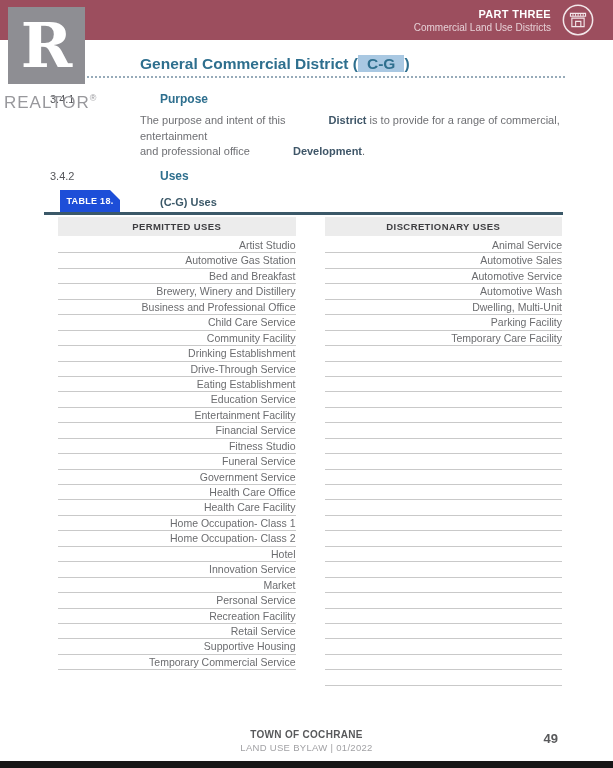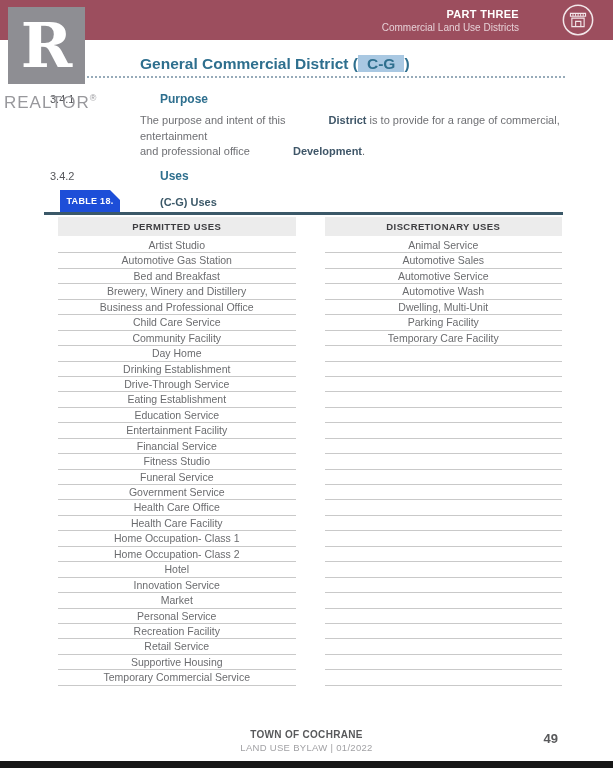--- a/index.html
+++ b/index.html
@@ -8,21 +8,21 @@
     width: 613px; height: 768px;
     font-family: "Liberation Sans", sans-serif;
     position: relative; overflow: hidden;
   }
   .page { position: absolute; inset: 0; background: #fff; }
 
   
   .banner {
     position: absolute; top: 0; left: 0; width: 613px; height: 40px;
     background: #9c4e5e;
-    display: flex; align-items: center; justify-content: flex-end; gap: 32px;
+    display: flex; align-items: center; justify-content: flex-end;
   }
   .banner-text { text-align: right; margin-right: 10px; }
   .banner-part { color: #ffffff; font-weight: bold; font-size: 11px; letter-spacing: 0.3px; }
   .banner-sub { color: #e6d0d6; font-size: 10px; margin-top: 2px; }
   .banner-icon { width: 34px; height: 34px; margin-right: 18px; }
 
   
   .watermark { position: absolute; top: 7px; left: 8px; z-index: 20; pointer-events: none; }
   .wm-square {
     width: 77px; height: 77px; background: #8e8e93; mix-blend-mode: multiply;
@@ -90,21 +90,21 @@
   }
   .use-col { flex: 1; }
   .col-header {
     height: 19px; background: #ececec;
     display: flex; align-items: center; justify-content: center;
     font-size: 9.5px; font-weight: bold; letter-spacing: 0.4px; color: #3d3d40;
   }
   .rows { margin-top: 2px; }
   .use-row {
     height: 15.45px; border-bottom: 1px solid #c9c9c9;
-    font-size: 10.5px; color: #6b6c6f; text-align: center; line-height: 14px;
+    font-size: 10.5px; color: #6b6c6f; text-align: right; line-height: 14px;
   }
 
   
   .footer-org {
     position: absolute; left: 0; top: 729px; width: 613px; text-align: center;
     color: #58595b; font-size: 10px; font-weight: bold; letter-spacing: 0.3px;
   }
   .footer-doc {
     position: absolute; left: 0; top: 742px; width: 613px; text-align: center;
     color: #a2a2a5; font-size: 9.5px; letter-spacing: 0.3px;
@@ -168,21 +168,20 @@
     <div class="use-col">
       <div class="col-header">PERMITTED USES</div>
       <div class="rows">
           <div class="use-row">Artist Studio</div>
           <div class="use-row">Automotive Gas Station</div>
           <div class="use-row">Bed and Breakfast</div>
           <div class="use-row">Brewery, Winery and Distillery</div>
           <div class="use-row">Business and Professional Office</div>
           <div class="use-row">Child Care Service</div>
           <div class="use-row">Community Facility</div>
-          <div class="use-row">Day Home</div>
           <div class="use-row">Drinking Establishment</div>
           <div class="use-row">Drive-Through Service</div>
           <div class="use-row">Eating Establishment</div>
           <div class="use-row">Education Service</div>
           <div class="use-row">Entertainment Facility</div>
           <div class="use-row">Financial Service</div>
           <div class="use-row">Fitness Studio</div>
           <div class="use-row">Funeral Service</div>
           <div class="use-row">Government Service</div>
           <div class="use-row">Health Care Office</div>

